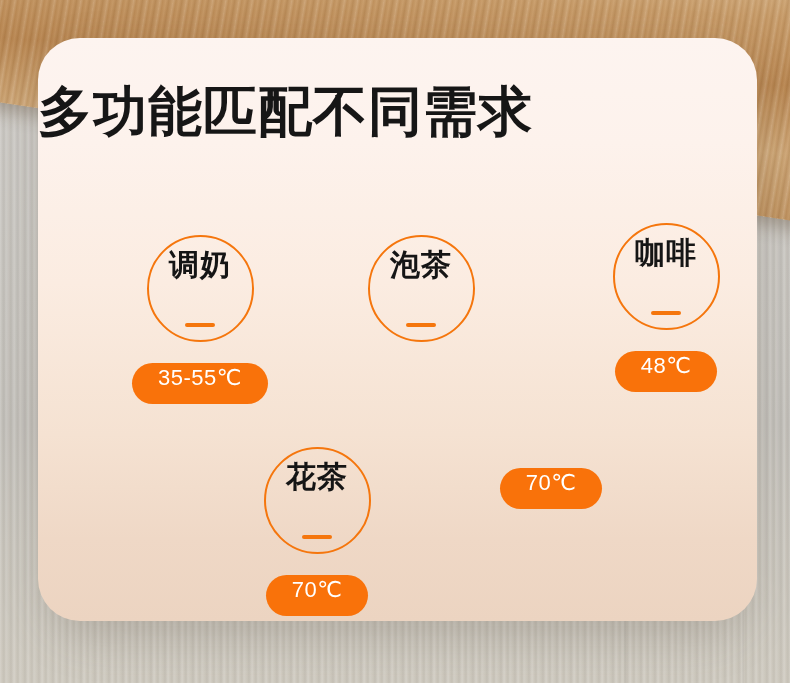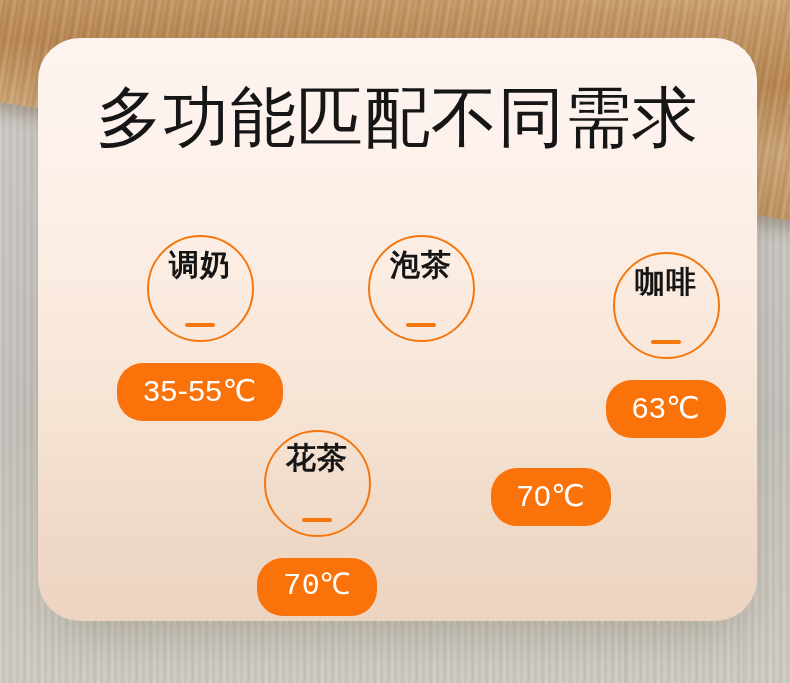--- a/index.html
+++ b/index.html
@@ -98,24 +98,23 @@
       #f5e2d2 68%,
       #efd8c6 86%,
       #ecd4c1 100%);
     overflow:hidden;
   }
 
   
   .title{
     position:absolute;
     left:0; right:0; top:46px;
-    text-align:center;
-    font-size:66px;
+    font-size:54px;
     line-height:1;
-    font-weight:400;
+    font-weight:700;
     color:#161616;
     letter-spacing:1px;
     white-space:nowrap;
   }
 
   
   .mode{
     position:absolute;
     width:170px;
     text-align:center;
@@ -145,34 +144,34 @@
     border-radius:2px;
     background:#f5760d;
     margin-top:11px;
   }
   .badge{
     display:inline-block;
     margin-top:21px;
     background:#f9720a;
     color:#ffffff;
     border-radius:26px;
-    font-size:30px;
+    font-size:22px;
     font-weight:400;
     line-height:1;
-    padding:13px 26px 15px;
+    padding:4px 26px 15px;
     white-space:nowrap;
     letter-spacing:.5px;
   }
 
   
   .m0{ left:77px;  top:197px; }
   .m1{ left:298px; top:197px; }
-  .m2{ left:543px; top:214px; }
-  
-  .m3{ left:194px; top:392px;font-family:Liberation Mono, monospace; }
+  .m2{ left:543px; top:185px; }
+  
+  .m3{ left:194px; top:409px; }
   .m4{ left:428px; top:409px; }
 </style>
 </head>
 <body>
 
 <div class="scene">
 
   <div class="plank-surface"></div>
   <div class="plank-seam" style="left:624px;"></div>
   <div class="plank-seam" style="left:742px;"></div>
@@ -197,21 +196,21 @@
         <div class="circle-label">泡茶</div>
         <div class="circle-dash"></div>
       </div>
     </div>
 
     <div class="mode m2">
       <div class="circle">
         <div class="circle-label">咖啡</div>
         <div class="circle-dash"></div>
       </div>
-      <div class="badge">63℃</div>
+      <div class="badge">48℃</div>
     </div>
 
     <div class="mode m3">
       <div class="circle">
         <div class="circle-label">花茶</div>
         <div class="circle-dash"></div>
       </div>
       <div class="badge">70℃</div>
     </div>
 

